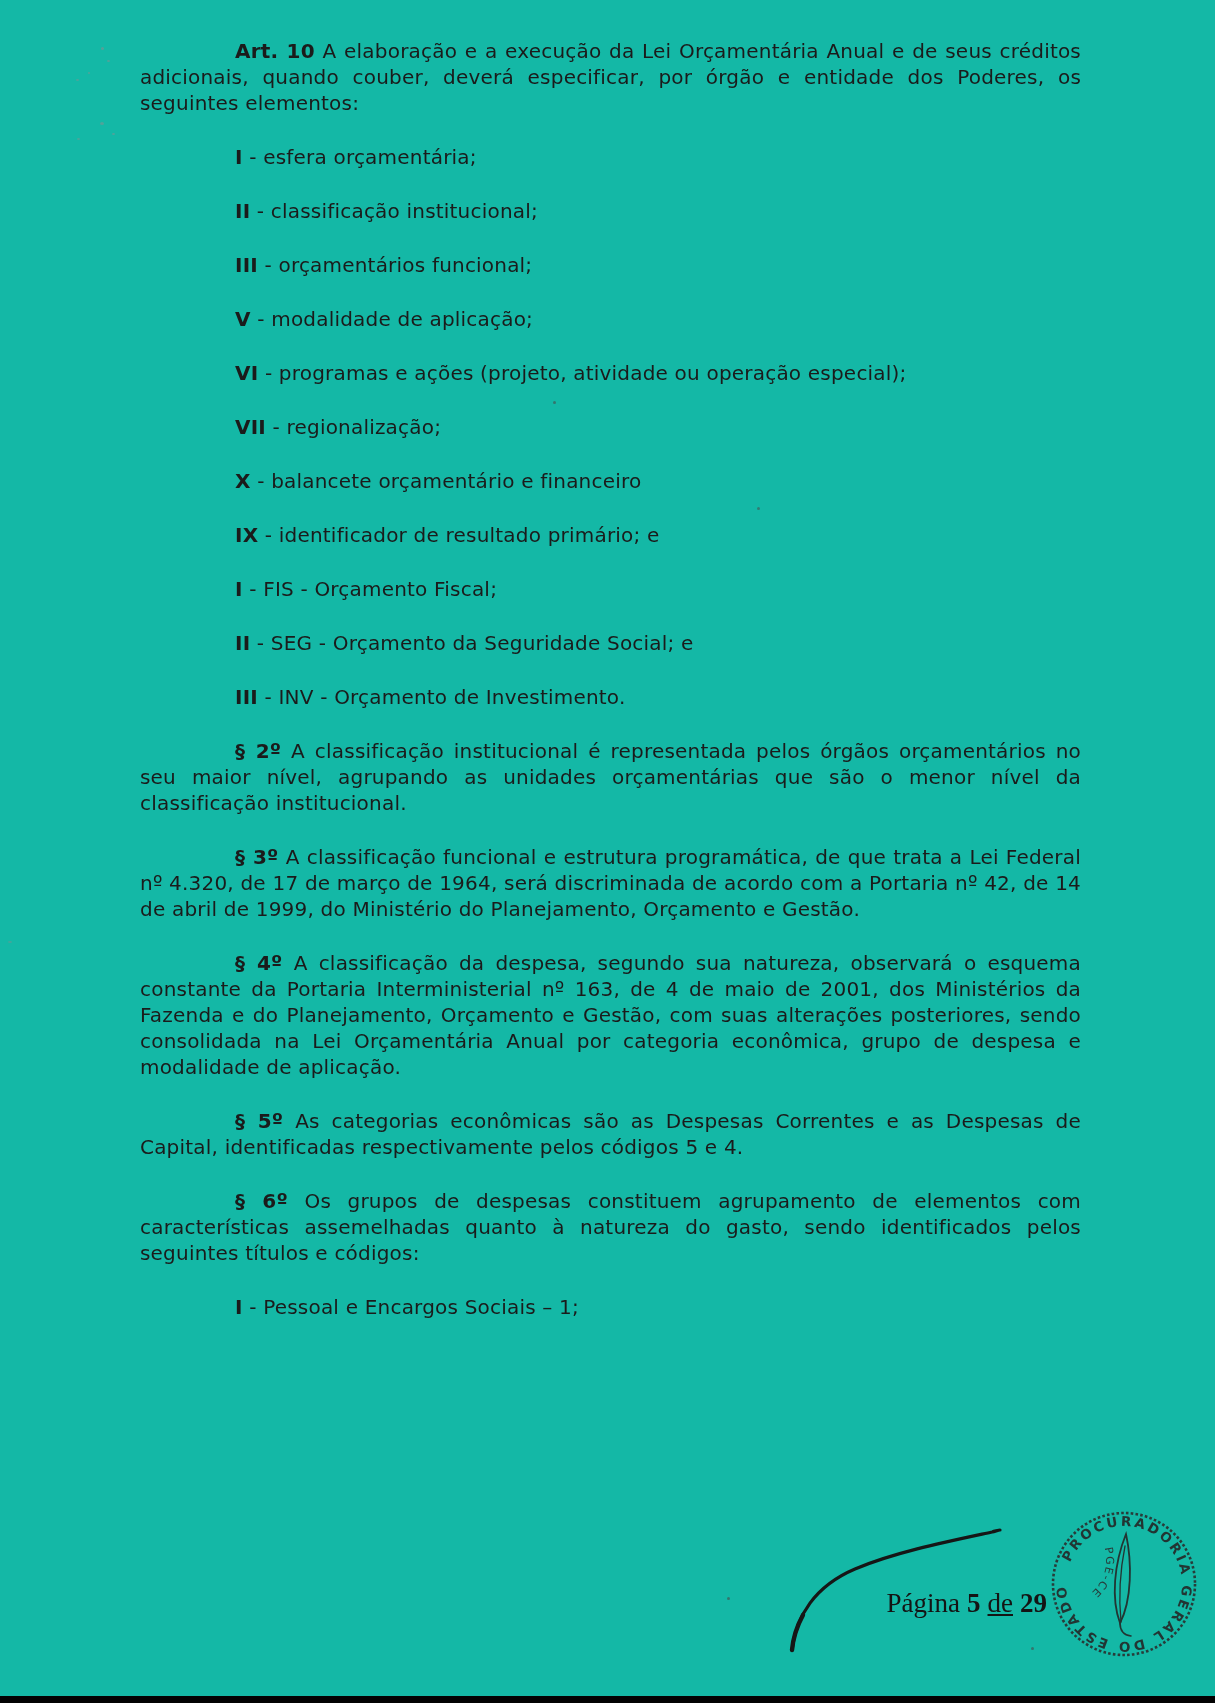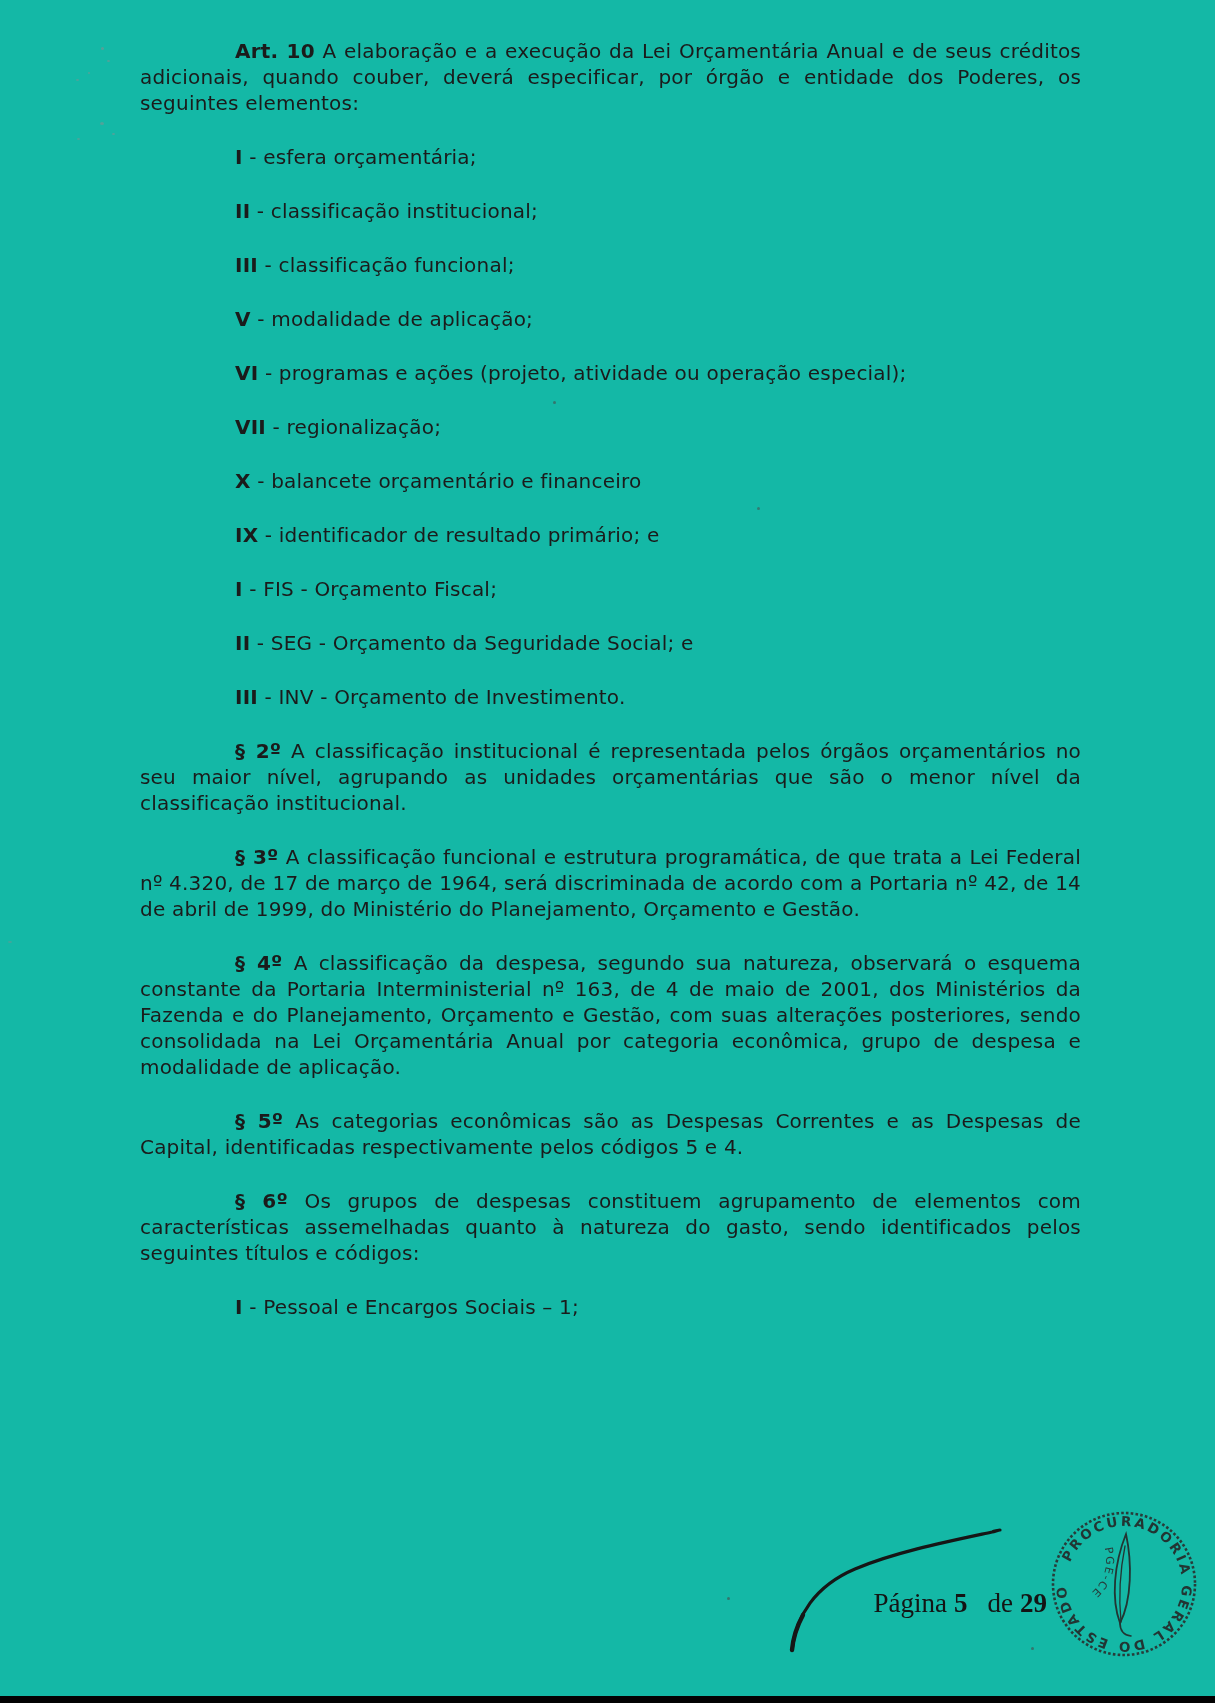--- a/index.html
+++ b/index.html
@@ -28,21 +28,21 @@
   .footer{
     position:absolute;
     left:140px;top:1588px;width:907px;
     text-align:right;
     font-family:"Liberation Serif","DejaVu Serif",serif;
     font-size:27px;
     color:#141414;
     white-space:nowrap;
   }
   .footer .num{font-weight:bold;margin-left:7px;}
-  .footer .sep{margin-left:20px;}
+  .footer .sep{margin-left:7px;text-decoration:underline;}
   .stamp{
     position:absolute;left:1044px;top:1504px;
     opacity:0.88;
   }
   .flourish{
     position:absolute;left:778px;top:1518px;
   }
   .scan-bar{
     position:absolute;left:0;top:1696px;width:1215px;height:7px;
     background:#020202;
@@ -68,21 +68,21 @@
   <div class="speck dark" style="left:553px;top:401px;width:3px;height:3px;opacity:.6"></div>
   <div class="speck dark" style="left:757px;top:507px;width:3px;height:3px;opacity:.55"></div>
   <div class="speck dark" style="left:727px;top:1597px;width:3px;height:3px;opacity:.6"></div>
   <div class="speck dark" style="left:1031px;top:1647px;width:3px;height:3px;opacity:.6"></div>
   <div class="speck" style="left:8px;top:941px;width:4px;height:2px;opacity:.4"></div>
 
   <div class="content" id="para-container">
       <p class="para"><b>Art. 10</b><span> A elaboração e a execução da Lei Orçamentária Anual e de seus créditos adicionais, quando couber, deverá especificar, por órgão e entidade dos Poderes, os seguintes elementos:</span></p>
       <p class="para"><b>I</b><span> - esfera orçamentária;</span></p>
       <p class="para"><b>II</b><span> - classificação institucional;</span></p>
-      <p class="para"><b>III</b><span> - classificação funcional;</span></p>
+      <p class="para"><b>III</b><span> - orçamentários funcional;</span></p>
       <p class="para"><b>V</b><span> - modalidade de aplicação;</span></p>
       <p class="para"><b>VI</b><span> - programas e ações (projeto, atividade ou operação especial);</span></p>
       <p class="para"><b>VII</b><span> - regionalização;</span></p>
       <p class="para"><b>X</b><span> - balancete orçamentário e financeiro</span></p>
       <p class="para"><b>IX</b><span> - identificador de resultado primário; e</span></p>
       <p class="para"><b>I</b><span> - FIS - Orçamento Fiscal;</span></p>
       <p class="para"><b>II</b><span> - SEG - Orçamento da Seguridade Social; e</span></p>
       <p class="para"><b>III</b><span> - INV - Orçamento de Investimento.</span></p>
       <p class="para"><b>§ 2º</b><span> A classificação institucional é representada pelos órgãos orçamentários no seu maior nível, agrupando as unidades orçamentárias que são o menor nível da classificação institucional.</span></p>
       <p class="para"><b>§ 3º</b><span> A classificação funcional e estrutura programática, de que trata a Lei Federal nº 4.320, de 17 de março de 1964, será discriminada de acordo com a Portaria nº 42, de 14 de abril de 1999, do Ministério do Planejamento, Orçamento e Gestão.</span></p>

